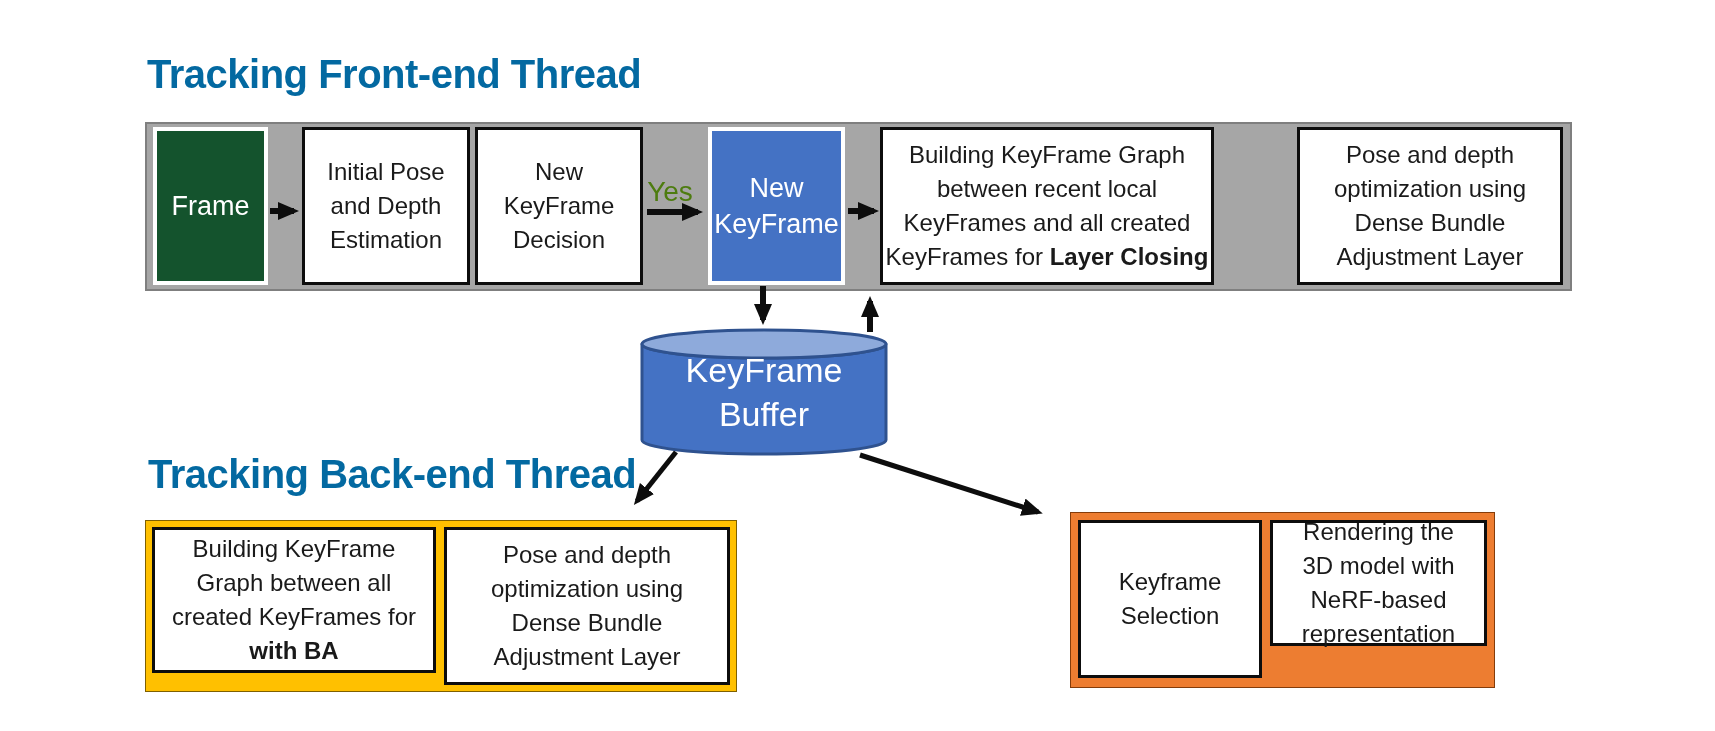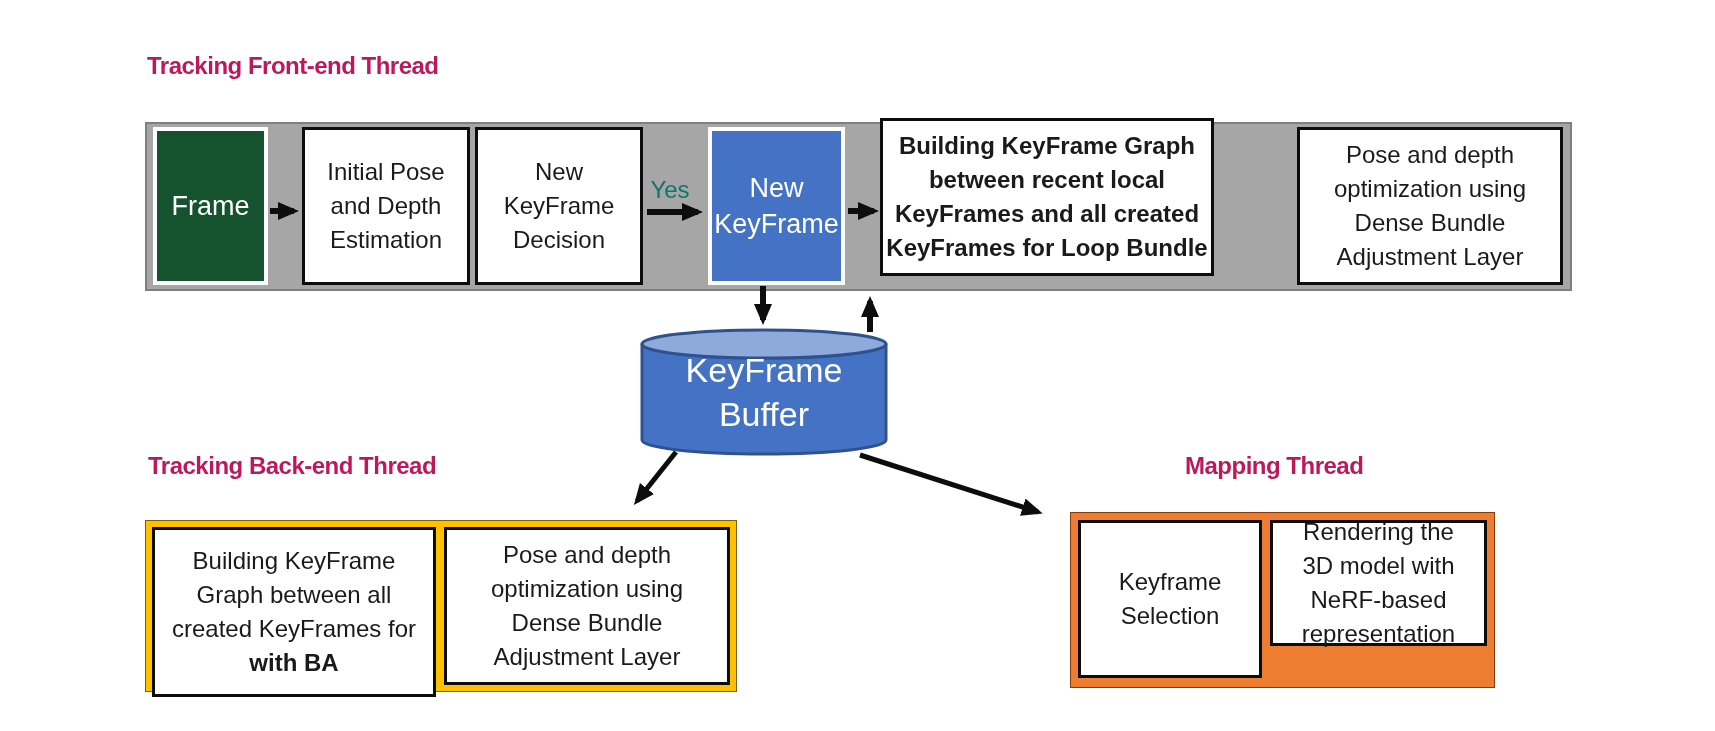--- a/index.html
+++ b/index.html
@@ -10,23 +10,23 @@
   }
   #canvas {
     position: relative;
     width: 1715px;
     height: 731px;
     background: #ffffff;
     overflow: hidden;
   }
   .title {
     position: absolute;
-    font-size: 24px;
+    font-size: 40px;
     font-weight: bold;
-    color: #be185d;
+    color: #0369a1;
     letter-spacing: -0.5px;
     white-space: nowrap;
   }
   .thread-bar {
     position: absolute;
     left: 145px;
     top: 122px;
     width: 1427px;
     height: 169px;
     background: #A6A6A6;
@@ -64,22 +64,22 @@
     color: #ffffff;
     font-size: 27px;
     line-height: 36px;
   }
   .yes-label {
     position: absolute;
     left: 636px;
     top: 176px;
     width: 68px;
     text-align: center;
-    color: #0f766e;
-    font-size: 24px;
+    color: #4d7c0f;
+    font-size: 28px;
     z-index: 2;
   }
   .container-frame {
     position: absolute;
     box-sizing: border-box;
     z-index: 1;
   }
   .container-frame.gold {
     left: 145px;
     top: 520px;
@@ -122,52 +122,51 @@
     z-index: 4;
   }
 </style>
 </head>
 <body>
 
 <div id="canvas">
 
   <div class="title" style="left:147px; top:52px;">Tracking Front-end Thread</div>
   <div class="title" style="left:148px; top:452px;">Tracking Back-end Thread</div>
-  <div class="title" style="left:1185px; top:452px;">Mapping Thread</div>
 
   <div class="thread-bar"></div>
 
   <div class="node blue-light" style="left:153px; top:127px; width:115px; height:158px;">Frame</div>
 
   <div class="node white" style="left:302px; top:127px; width:168px; height:158px;">Initial Pose
 and Depth
 Estimation</div>
 
   <div class="node white" style="left:475px; top:127px; width:168px; height:158px;">New
 KeyFrame
 Decision</div>
 
   <div class="yes-label">Yes</div>
 
   <div class="node blue-dark" style="left:708px; top:127px; width:137px; height:158px;">New
 KeyFrame</div>
 
-  <div class="node white" style="left:880px; top:118px; width:334px; height:158px;font-weight:bold;"><span><span>Building KeyFrame Graph
+  <div class="node white" style="left:880px; top:127px; width:334px; height:158px;"><span><span>Building KeyFrame Graph
 between recent local
 KeyFrames and all created
-KeyFrames for </span><b>Loop Bundle</b></span></div>
+KeyFrames for </span><b>Layer Closing</b></span></div>
 
   <div class="node white" style="left:1297px; top:127px; width:266px; height:158px;">Pose and depth
 optimization using
 Dense Bundle
 Adjustment Layer</div>
 
   <div class="container-frame gold"></div>
 
-  <div class="node white" style="left:152px; top:527px; width:284px; height:170px;"><span><span>Building KeyFrame
+  <div class="node white" style="left:152px; top:527px; width:284px; height:146px;"><span><span>Building KeyFrame
 Graph between all
 created KeyFrames for
 </span><b>with BA</b></span></div>
 
   <div class="node white" style="left:444px; top:527px; width:286px; height:158px;">Pose and depth
 optimization using
 Dense Bundle
 Adjustment Layer</div>
 
   <div class="container-frame orange"></div>

